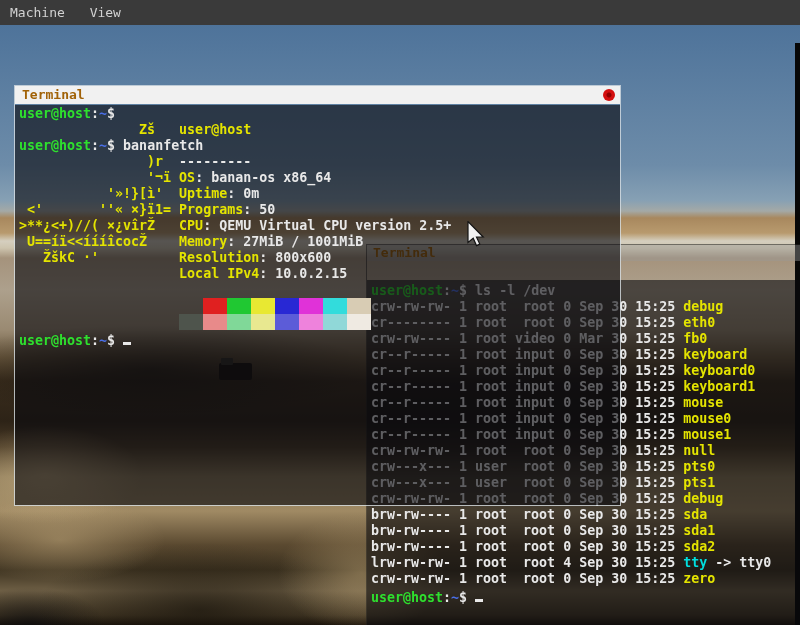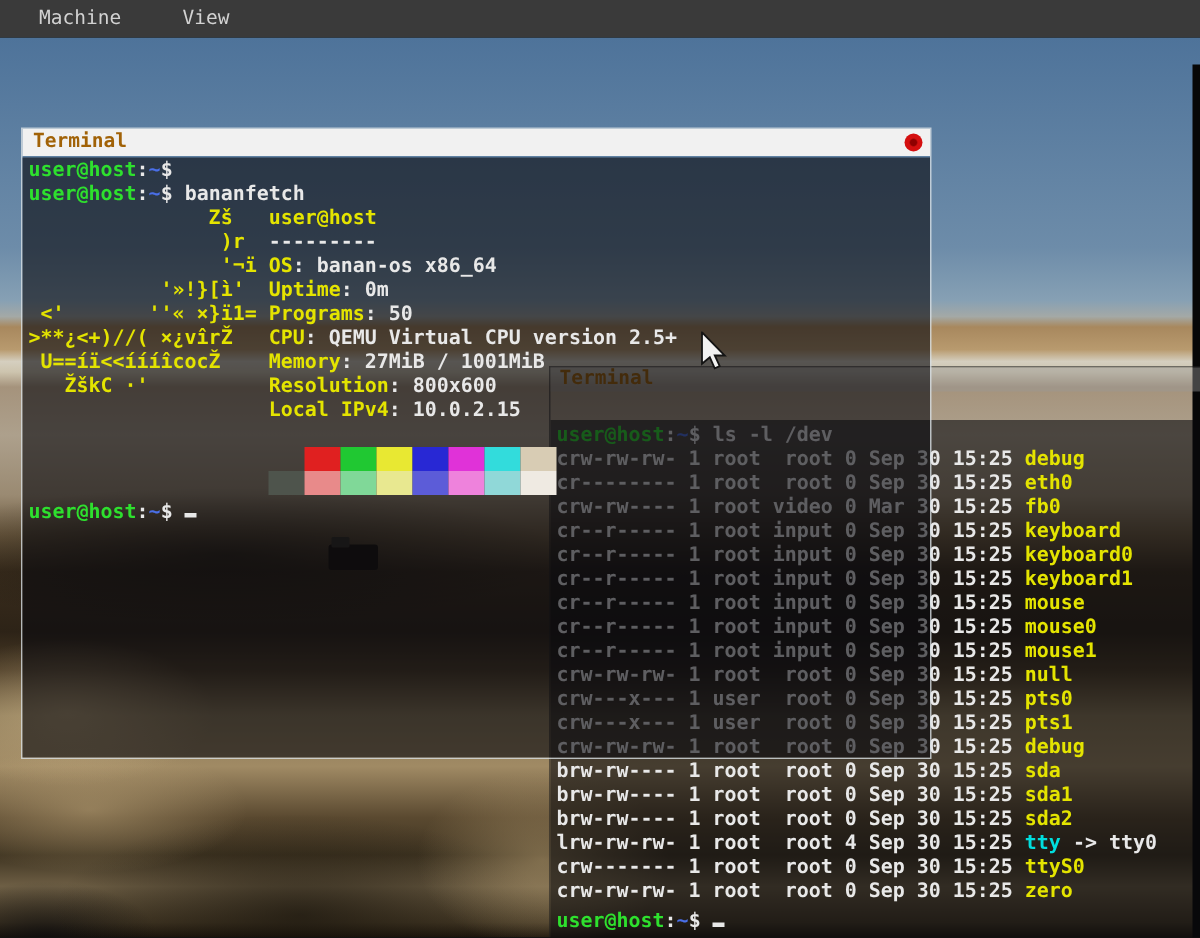--- a/index.html
+++ b/index.html
@@ -5,21 +5,21 @@
   :root{
     --c-green:#2ee02e; --c-yellow:#e4e400; --c-blue:#4a6fe8;
     --c-cyan:#00dede; --c-white:#e8e8e8; --c-red:#d40f0f;
   }
   html,body{margin:0;padding:0;background:#222;}
   .screen{position:relative;width:800px;height:625px;overflow:hidden;background:#000;
           font-family:"DejaVu Sans Mono",monospace;}
   
   .menubar{position:absolute;top:0;left:0;width:800px;height:25px;background:#3a3a3a;
            z-index:40;color:#d2d2d2;font-size:13px;line-height:25px;}
-  .menubar .mitem{margin-left:26px;margin-right:7px;display:inline-block;}
+  .menubar .mitem{margin-left:10px;margin-right:7px;display:inline-block;}
   
   .desktop{position:absolute;top:25px;left:0;width:800px;height:600px;z-index:1;
     background:linear-gradient(180deg,
       #4e739a 0px,#6d8ca9 140px,#86a0b4 175px,#a4a9a6 186px,
       #a8885e 193px,#b89a6e 208px,#d5cfbf 216px,#cdc4ae 223px,
       #a5937c 233px,#ada08c 265px,#9a8a72 305px,#6a583e 332px,
       #3a2d1d 356px,#2d2317 396px,#4a3b26 422px,#8c7a58 452px,
       #a08a64 486px,#5a4930 520px,#403522 545px,#6e5f45 566px,
       #463a26 590px,#1d150c 600px);}
   .desktop .overlays{position:absolute;inset:0;background:
@@ -83,35 +83,34 @@
         <pre class="tl"><span class="fg-w">cr--r----- 1 root input 0 Sep 30 15:25 </span><span class="fg-y">mouse0</span></pre>
         <pre class="tl"><span class="fg-w">cr--r----- 1 root input 0 Sep 30 15:25 </span><span class="fg-y">mouse1</span></pre>
         <pre class="tl"><span class="fg-w">crw-rw-rw- 1 root  root 0 Sep 30 15:25 </span><span class="fg-y">null</span></pre>
         <pre class="tl"><span class="fg-w">crw---x--- 1 user  root 0 Sep 30 15:25 </span><span class="fg-y">pts0</span></pre>
         <pre class="tl"><span class="fg-w">crw---x--- 1 user  root 0 Sep 30 15:25 </span><span class="fg-y">pts1</span></pre>
         <pre class="tl"><span class="fg-w">crw-rw-rw- 1 root  root 0 Sep 30 15:25 </span><span class="fg-y">debug</span></pre>
         <pre class="tl"><span class="fg-w">brw-rw---- 1 root  root 0 Sep 30 15:25 </span><span class="fg-y">sda</span></pre>
         <pre class="tl"><span class="fg-w">brw-rw---- 1 root  root 0 Sep 30 15:25 </span><span class="fg-y">sda1</span></pre>
         <pre class="tl"><span class="fg-w">brw-rw---- 1 root  root 0 Sep 30 15:25 </span><span class="fg-y">sda2</span></pre>
         <pre class="tl"><span class="fg-w">lrw-rw-rw- 1 root  root 4 Sep 30 15:25 </span><span class="fg-c">tty</span><span class="fg-w"> -&gt; tty0</span></pre>
-        <pre class="tl"><span class="fg-w">crw------- 1 root  root 0 Sep 30 15:25 </span><span class="fg-y">ttyS0</span></pre>
         <pre class="tl"><span class="fg-w">crw-rw-rw- 1 root  root 0 Sep 30 15:25 </span><span class="fg-y">zero</span></pre>
         <pre class="tl"><span class="fg-g">user@host</span><span class="fg-w">:</span><span class="fg-b">~</span><span class="fg-w">$ </span><span class="cursor"></span></pre>
       </div>
   </div>
 
   <div class="term t1">
     <div class="titlebar">
       <span>Terminal</span>
       <span class="closebtn"></span>
     </div>
     <div class="content" id="t1content">
         <pre class="tl"><span class="fg-g">user@host</span><span class="fg-w">:</span><span class="fg-b">~</span><span class="fg-w">$ </span></pre>
+        <pre class="tl"><span class="fg-y">               Zš   </span><span class="fg-y">user@host</span></pre>
         <pre class="tl"><span class="fg-g">user@host</span><span class="fg-w">:</span><span class="fg-b">~</span><span class="fg-w">$ </span><span class="fg-w">bananfetch</span></pre>
-        <pre class="tl"><span class="fg-y">               Zš   </span><span class="fg-y">user@host</span></pre>
         <pre class="tl"><span class="fg-y">                )r  </span><span class="fg-w">---------</span></pre>
         <pre class="tl"><span class="fg-y">                '¬ï </span><span class="fg-y">OS</span><span class="fg-w">: banan-os x86_64</span></pre>
         <pre class="tl"><span class="fg-y">           '»!}[ì'  </span><span class="fg-y">Uptime</span><span class="fg-w">: 0m</span></pre>
         <pre class="tl"><span class="fg-y"> &lt;'       ''« ×}ï1= </span><span class="fg-y">Programs</span><span class="fg-w">: 50</span></pre>
         <pre class="tl"><span class="fg-y">&gt;**¿&lt;+)//( ×¿vîrŽ   </span><span class="fg-y">CPU</span><span class="fg-w">: QEMU Virtual CPU version 2.5+</span></pre>
         <pre class="tl"><span class="fg-y"> U==íï&lt;&lt;íííîcocŽ    </span><span class="fg-y">Memory</span><span class="fg-w">: 27MiB / 1001MiB</span></pre>
         <pre class="tl"><span class="fg-y">   ŽškC ·'          </span><span class="fg-y">Resolution</span><span class="fg-w">: 800x600</span></pre>
         <pre class="tl"><span class="fg-y">                    </span><span class="fg-y">Local IPv4</span><span class="fg-w">: 10.0.2.15</span></pre>
         <pre class="tl"></pre>
         <div class="palrow"><span style="background: transparent;"></span><span style="background: rgb(224, 32, 32);"></span><span style="background: rgb(32, 200, 50);"></span><span style="background: rgb(232, 232, 50);"></span><span style="background: rgb(40, 40, 212);"></span><span style="background: rgb(224, 50, 216);"></span><span style="background: rgb(50, 220, 220);"></span><span style="background: rgb(216, 204, 180);"></span></div>

